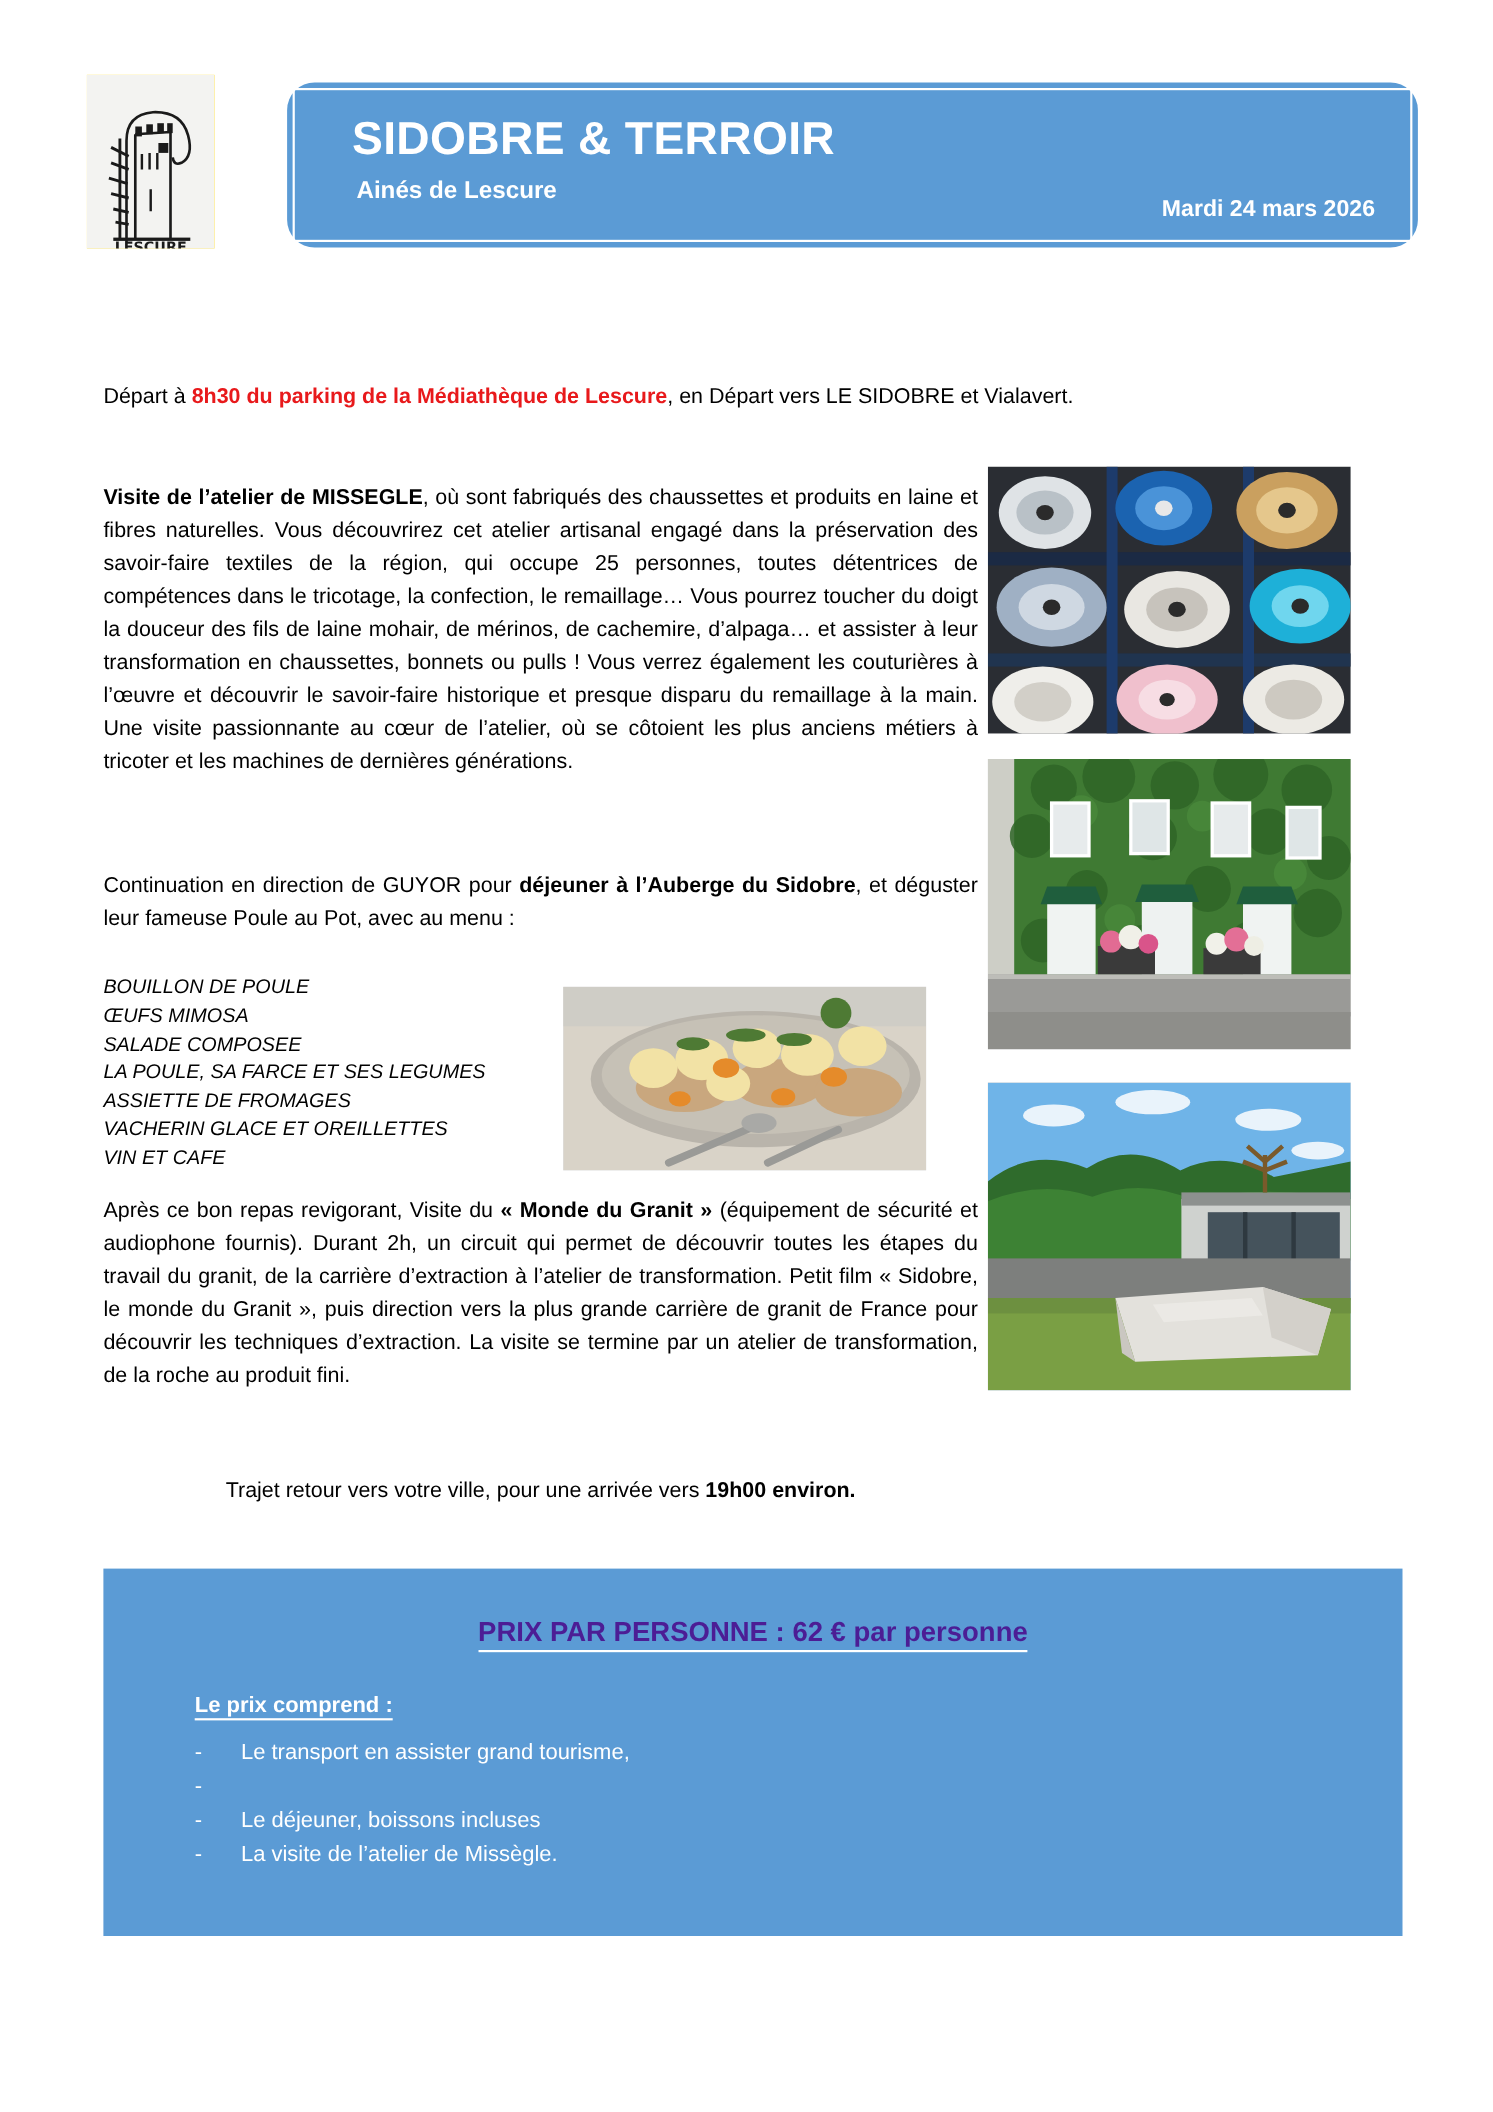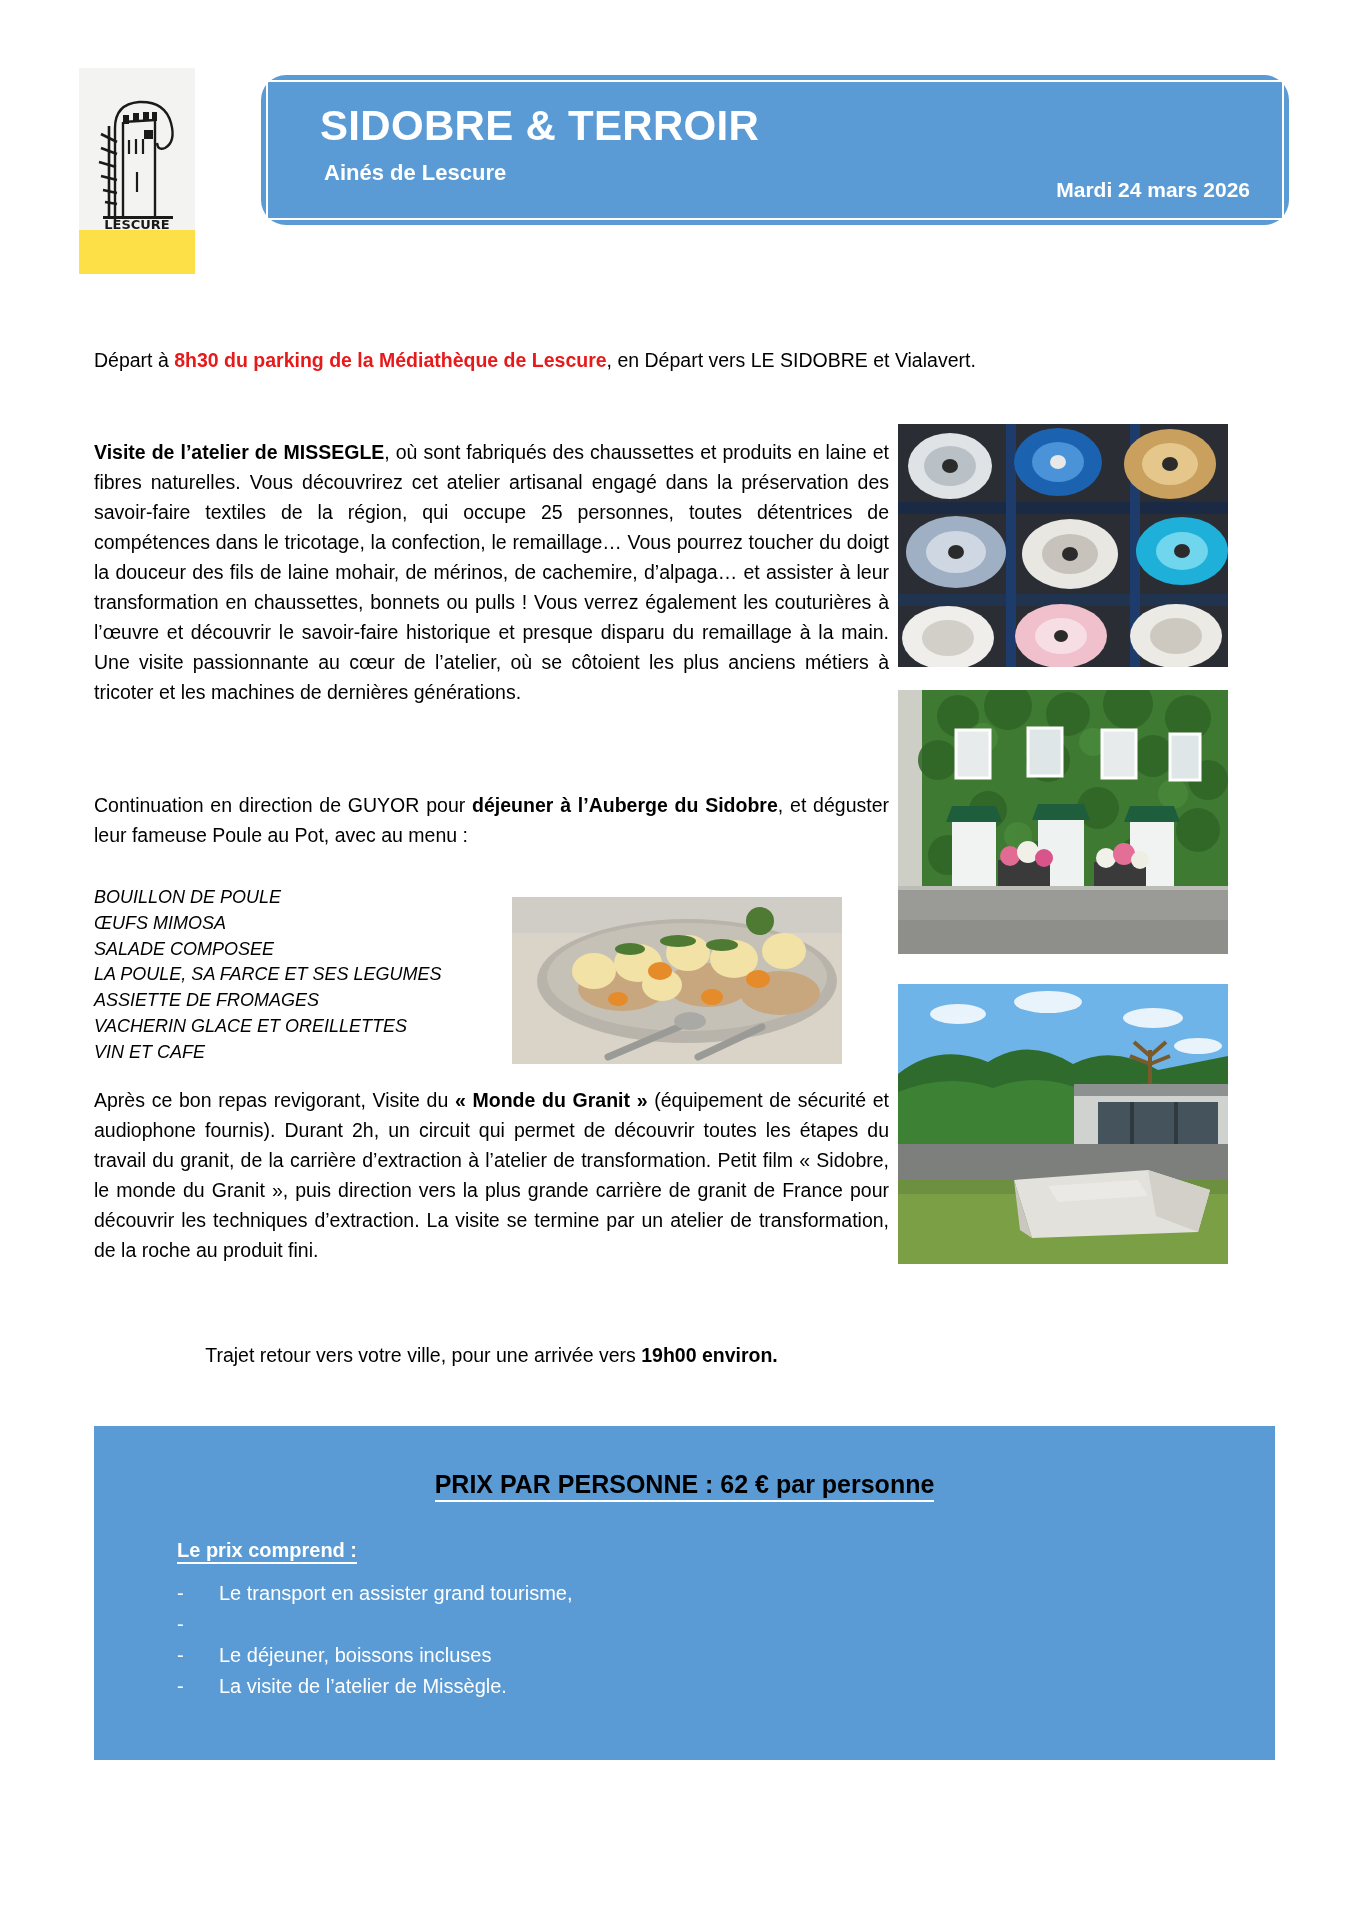--- a/index.html
+++ b/index.html
@@ -19,21 +19,21 @@
   
   #header-area {
     position: absolute;
     left: 0; top: 0;
     width: 1357px;
     height: 290px;
   }
   #logo-box {
     position: absolute;
     left: 79px; top: 68px;
-    width: 116px; height: 206px;
+    width: 116px; height: 158px;
     background: #fde047;
     overflow: hidden;
   }
   #logo-box svg { display: block; }
 
   #title-banner {
     position: absolute;
     left: 261px; top: 75px;
     width: 1028px; height: 150px;
     background: #5b9bd5;
@@ -137,21 +137,21 @@
   #price-box {
     position: absolute;
     left: 94px; top: 1426px;
     width: 1181px; height: 334px;
     background: #5b9bd5;
   }
   #price-title {
     position: absolute;
     left: 0; right: 0; top: 44px;
     text-align: center;
-    color: #000000;
+    color: #4c1d95;
     font-size: 25px;
     font-weight: bold;
   }
   #price-title span {
     border-bottom: 2px solid #ffffff;
     padding-bottom: 2px;
   }
   #price-includes-label {
     position: absolute;
     left: 83px; top: 113px;

